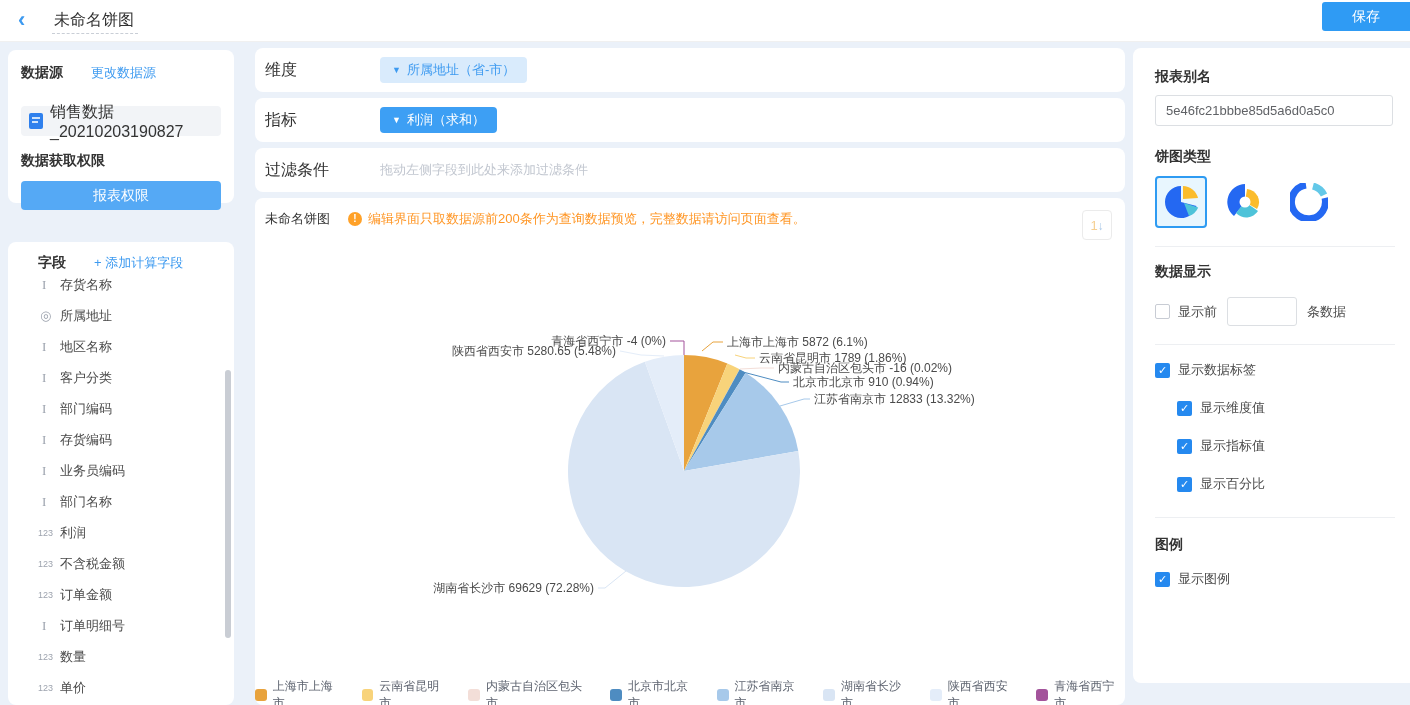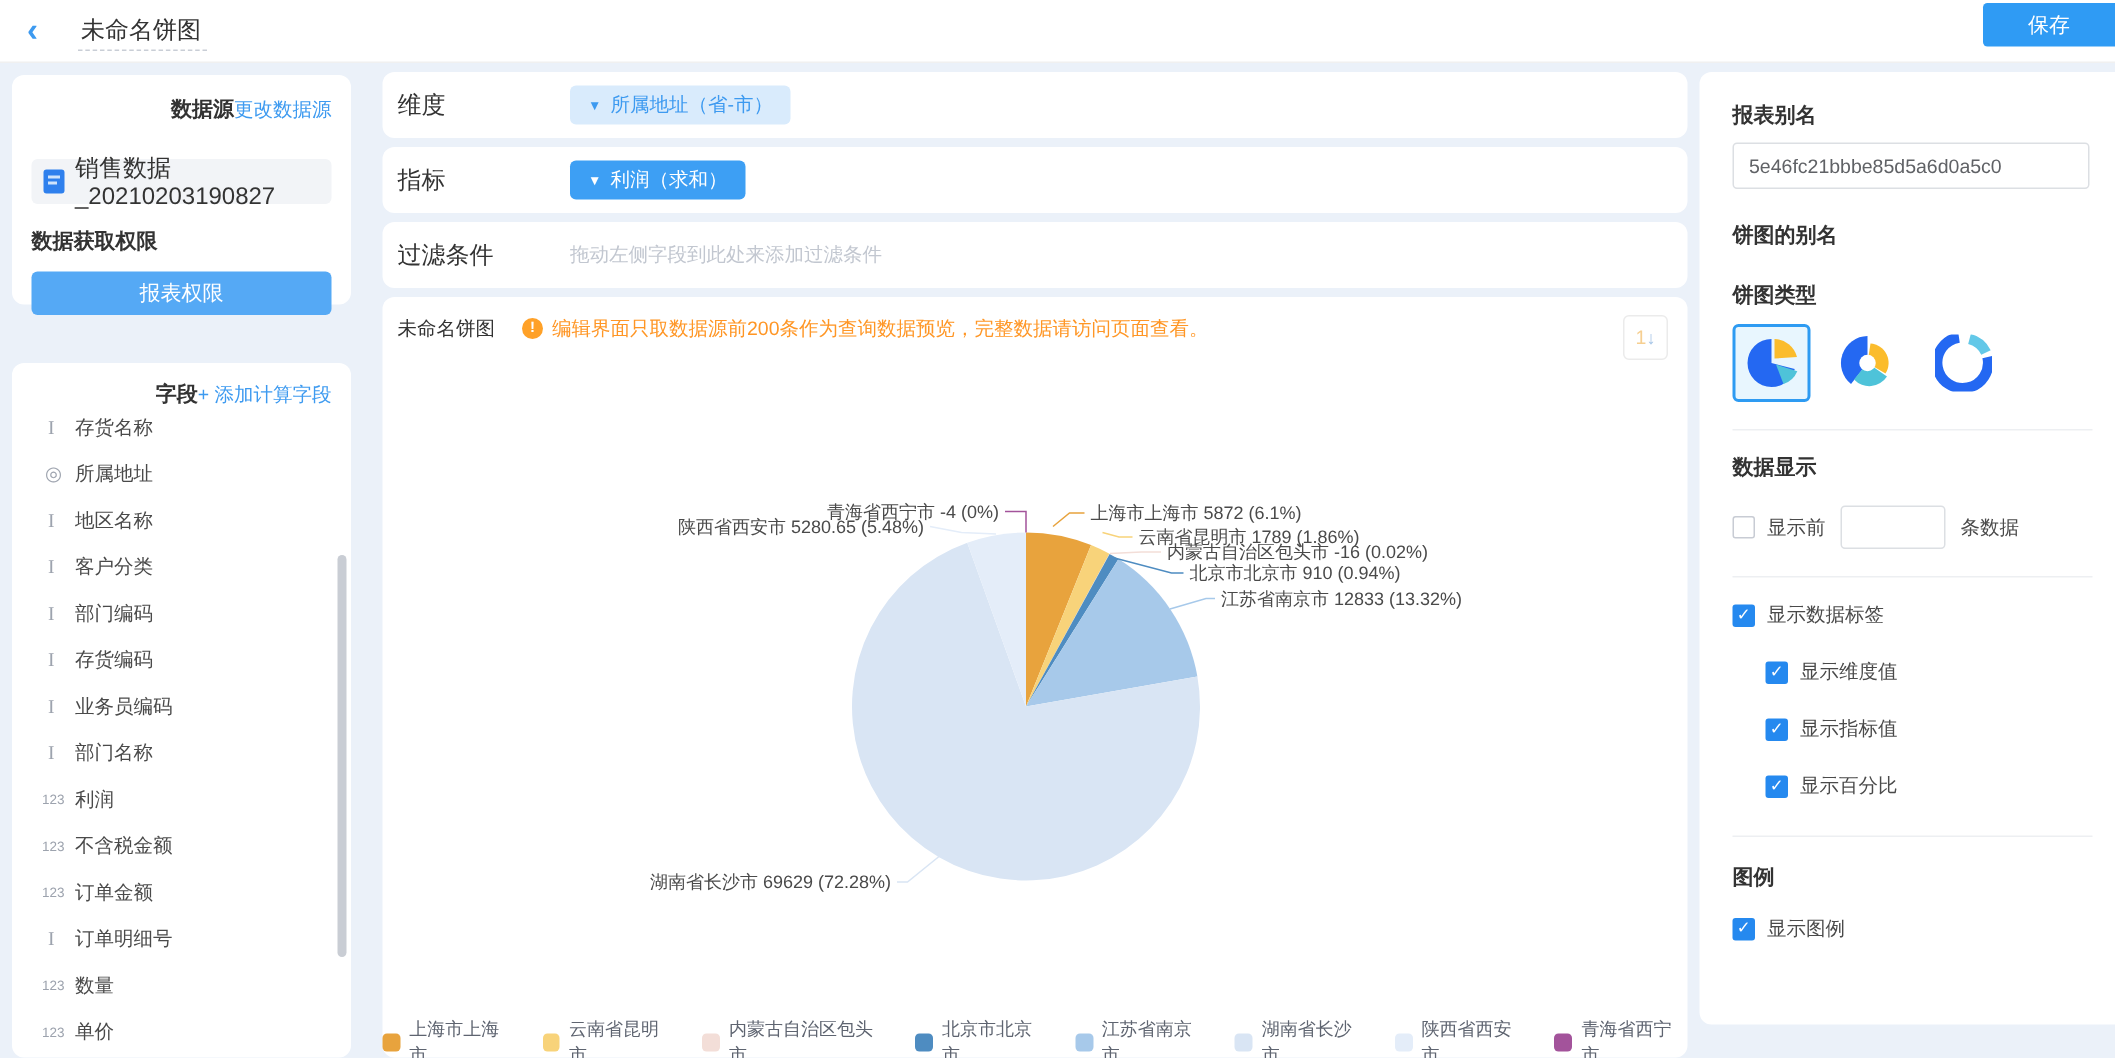--- a/index.html
+++ b/index.html
@@ -6,30 +6,30 @@
   html,body { width:1410px; height:705px; overflow:hidden; }
   body { font-family:"Liberation Sans","DejaVu Sans",sans-serif; background:#ebf1f9; color:#333; }
   .topbar { position:absolute; left:0; top:0; width:1410px; height:42px; background:#fff; border-bottom:1px solid #f0f0f0; z-index:5; }
   .back { position:absolute; left:18px; top:8px; font-size:22px; color:#3d9af0; font-weight:bold; cursor:pointer; line-height:24px; }
   .doc-title { position:absolute; left:54px; top:10px; font-size:16px; color:#333; }
   .doc-title-underline { position:absolute; left:52px; top:33px; width:86px; border-bottom:1px dashed #c9ced6; }
   .save-btn { position:absolute; right:0; top:2px; width:88px; height:29px; background:#2f9bf4; color:#fff; font-size:14px; border:none; border-radius:3px 0 0 3px; cursor:pointer; }
   .card { position:absolute; background:#fff; border-radius:8px; }
   
   .card-ds { left:8px; top:50px; width:226px; height:153px; padding:14px 13px; }
-  .row-between { display:flex; justify-content:flex-end; align-items:center; }
+  .row-between { display:flex; justify-content:flex-start; align-items:center;gap:28px; }
   .h14 { font-size:14px; font-weight:bold; color:#333; }
   .link { font-size:13px; color:#3d9af0; cursor:pointer; }
   .ds-item { margin-top:24px; height:30px; background:#f2f4f7; border-radius:4px; display:flex; align-items:center; padding:0 8px; font-size:16px; color:#333; cursor:pointer; }
   .file-ico { width:14px; height:16px; background:#2f80ed; border-radius:2px; margin-right:7px; position:relative; flex:none; }
   .file-ico:before { content:""; position:absolute; left:3px; top:4px; width:8px; height:2px; background:#cfe3fb; }
   .file-ico:after { content:""; position:absolute; left:3px; top:8px; width:6px; height:2px; background:#cfe3fb; }
   .perm-title { margin-top:16px; }
   .perm-btn { margin-top:11px; width:100%; height:29px; background:#55a9f5; color:#fff; font-size:14px; border:none; border-radius:4px; cursor:pointer; }
-  .card-fields { left:8px; top:242px; width:226px; height:463px; padding:12px 13px 0 20px; overflow:hidden; }
+  .card-fields { left:8px; top:242px; width:226px; height:463px; padding:12px 13px 0 30px; overflow:hidden; }
   .field-viewport { margin-top:6px; height:438px; overflow:hidden; }
   .field-list { margin-top:-9px; }
   .field-item { height:31px; display:flex; align-items:center; font-size:13px; color:#4a4a4a; cursor:pointer; }
   .fi-ico { width:22px; flex:none; color:#9da3ae; font-size:11px; }
   .fi-ico.txt { font-family:"Liberation Serif","DejaVu Serif",serif; font-size:13px; padding-left:4px; }
   .fi-ico.num { font-size:9px; letter-spacing:0; }
   .fi-ico.loc { font-size:13px; padding-left:2px; }
   .fields-scrollbar { position:absolute; right:3px; top:128px; width:6px; height:268px; background:#c9cdd4; border-radius:3px; }
   
   .card-dim { left:255px; top:48px; width:870px; height:44px; }
@@ -254,21 +254,20 @@
       <div class="legend-item">
         <span class="legend-swatch" style="background: rgb(163, 83, 155);"></span>
         <span>青海省西宁市</span>
       </div>
     </div>
 </div>
 
 <div class="card card-settings">
   <div class="sec-label">报表别名</div>
   <input class="txt-input" value="5e46fc21bbbe85d5a6d0a5c0" style="">
-  <div class="sec-label gap-sec">饼图的别名</div>
   <div class="sec-label gap-sec">饼图类型</div>
   <div class="pie-types">
     <div class="pie-type sel">
       <svg width="36" height="36" viewBox="0 0 36 36">
         <path d="M18 18 L18 2 A16 16 0 0 0 18 34 A16 16 0 0 0 33.5 22 Z" fill="#2468f2"></path>
         <path d="M20 15 L20 2 A16 16 0 0 1 35 14 Z" fill="#fbbc2c"></path>
         <path d="M21 19 L35.2 23.5 A15 15 0 0 1 26 32 Z" fill="#4ec3d9"></path>
       </svg>
     </div>
     <div class="pie-type">

